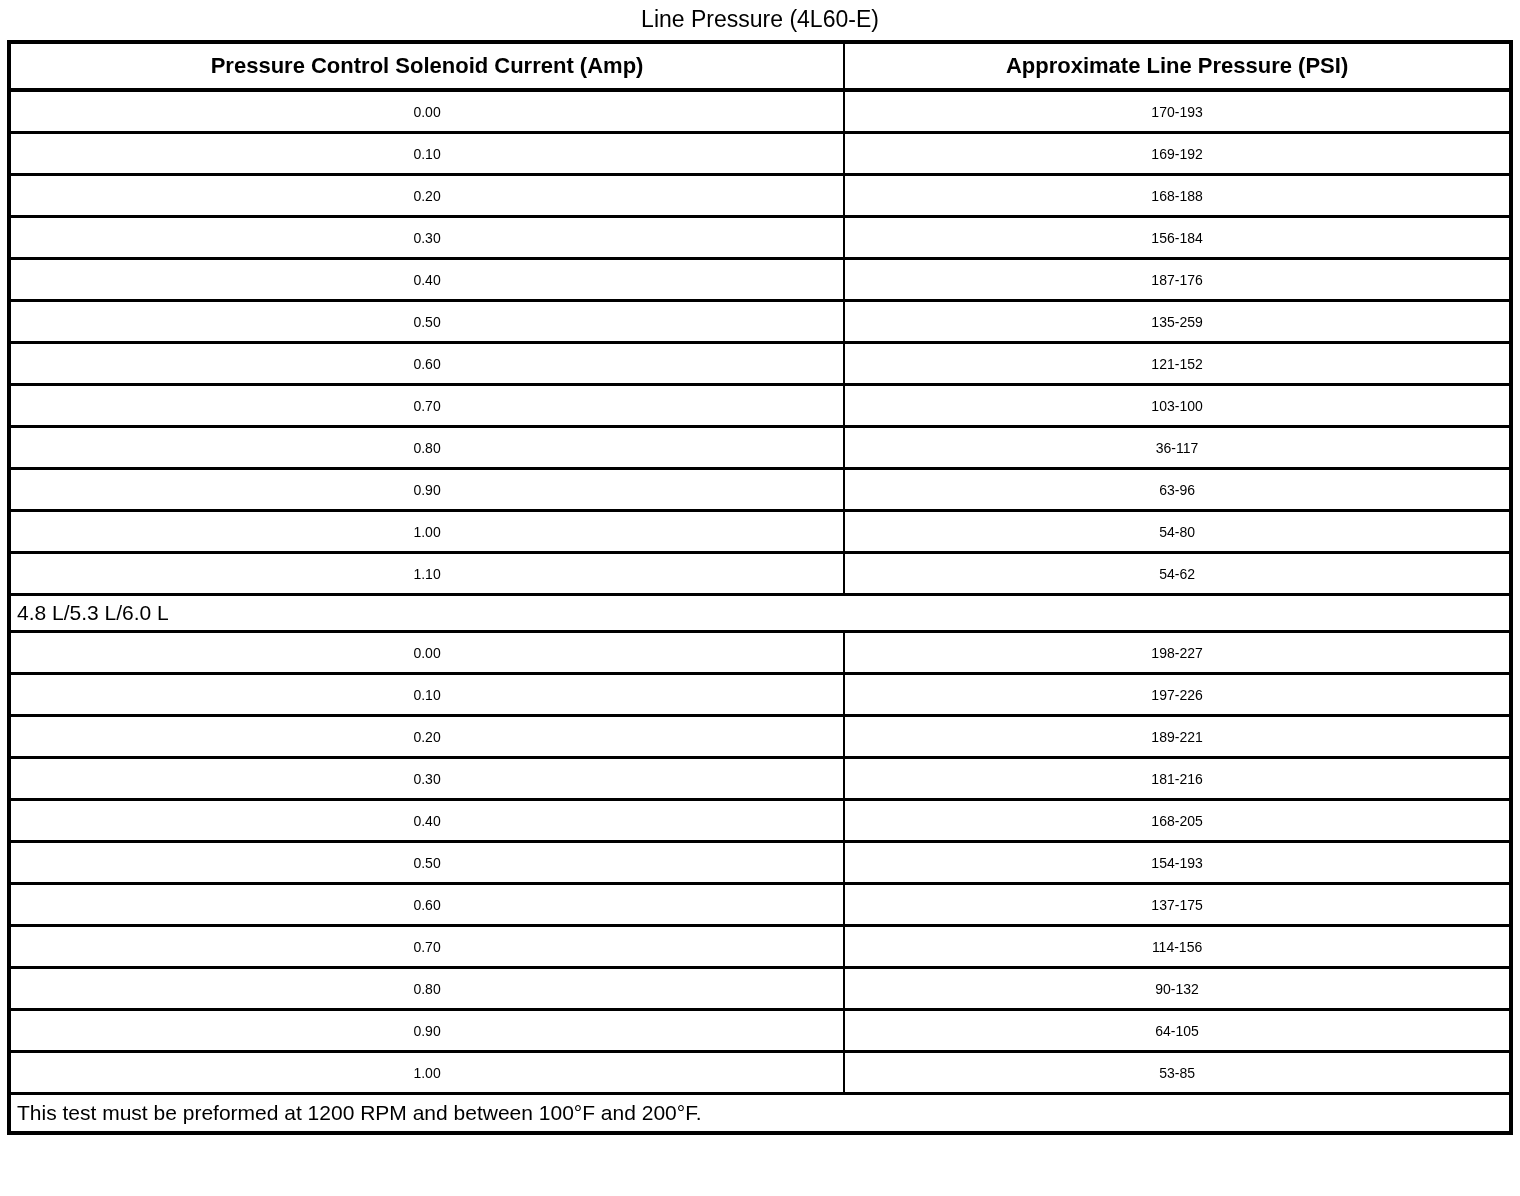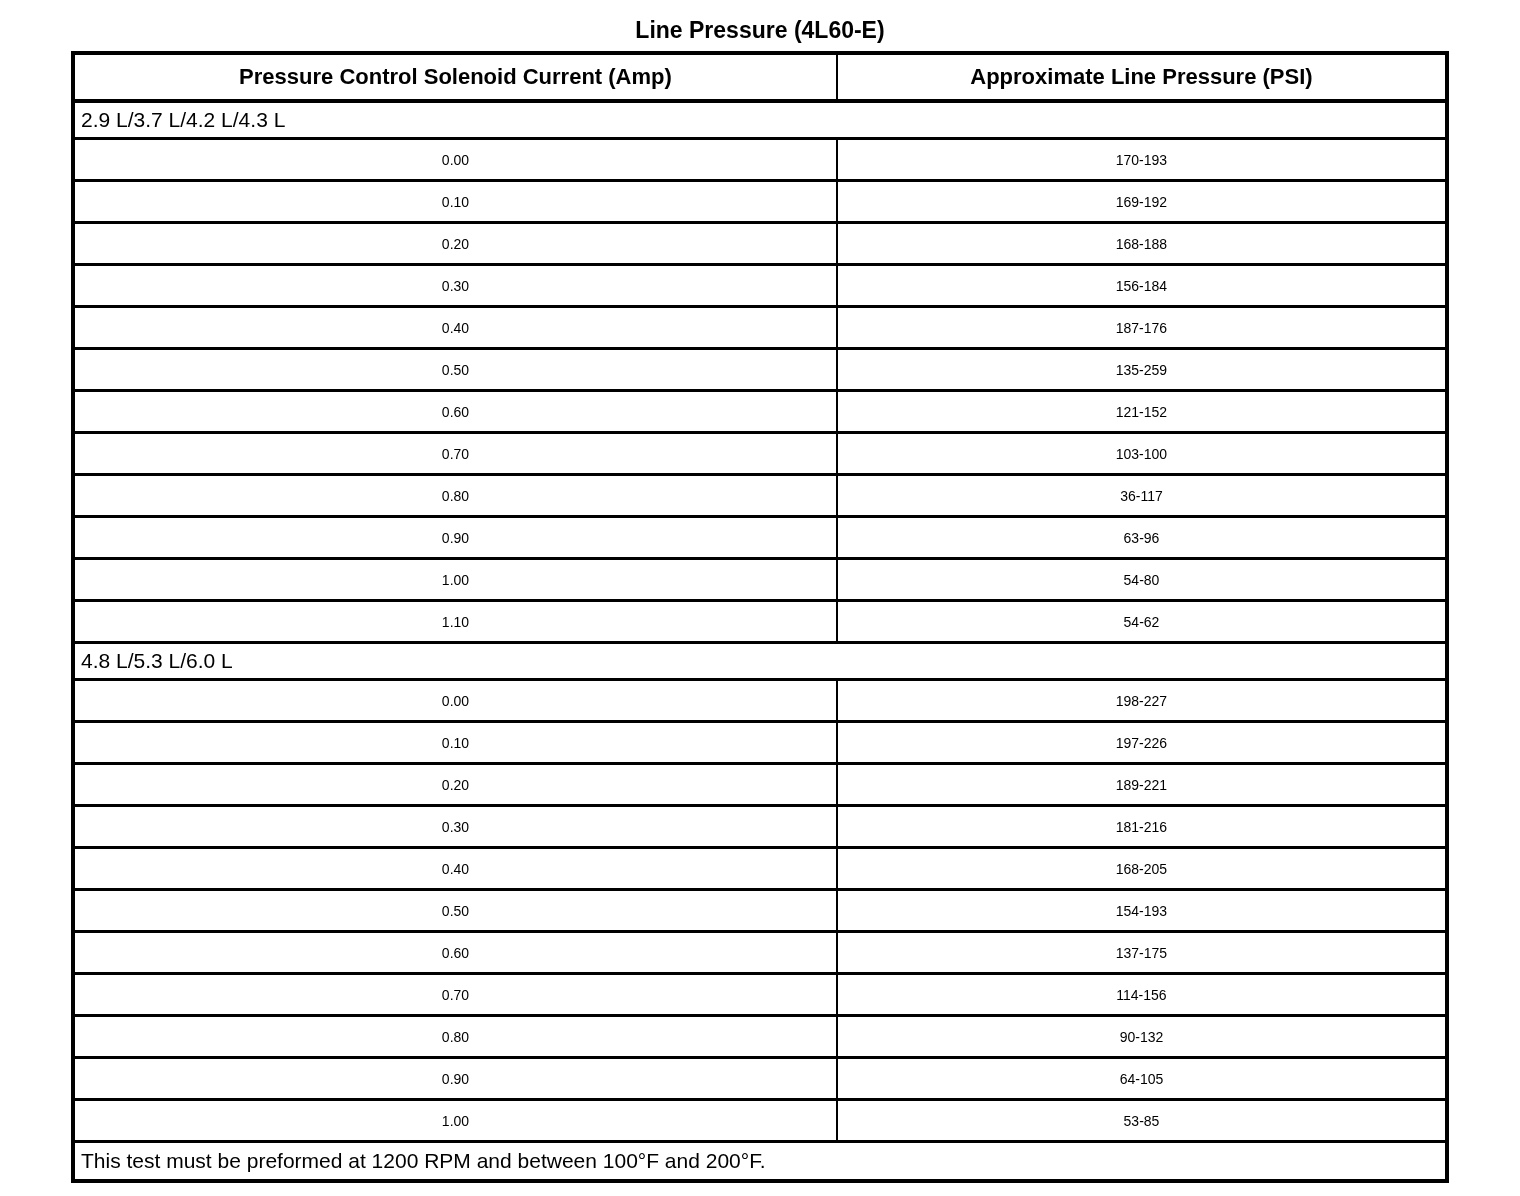--- a/index.html
+++ b/index.html
@@ -13,30 +13,30 @@
     -webkit-font-smoothing: antialiased;
   }
   .page {
     width: 1520px;
     height: 1196px;
     box-sizing: border-box;
     overflow: hidden;
   }
   .title {
     text-align: center;
-    font-weight: bold;
+    font-weight: normal;
     font-size: 23px;
-    padding-top: 15px;
+    padding-top: 4px;
     height: 36px;
     line-height: 30px;
     letter-spacing: 0px;
   }
   table.pressure {
     border-collapse: collapse;
-    width: 1378px;
+    width: 1506px;
     margin: 0 auto;
     table-layout: fixed;
     border: 4px solid #000000;
   }
   col.c1 { width: 55.6%; }
   col.c2 { width: 44.4%; }
   th, td {
     border: 3px solid #000000;
     border-left-width: 2px;
     border-right-width: 2px;
@@ -82,23 +82,20 @@
       <col class="c1">
       <col class="c2">
     </colgroup>
     <thead>
       <tr>
         <th>Pressure Control Solenoid Current (Amp)</th>
         <th>Approximate Line Pressure (PSI)</th>
       </tr>
     </thead>
     <tbody id="table-body">
-  <tr>
-    <td class="section-label" colspan="2">2.9 L/3.7 L/4.2 L/4.3 L</td>
-  </tr>
 
   <tr>
     <td class="amp">0.00</td>
     <td class="psi">170-193</td>
   </tr>
 
   <tr>
     <td class="amp">0.10</td>
     <td class="psi">169-192</td>
   </tr>

